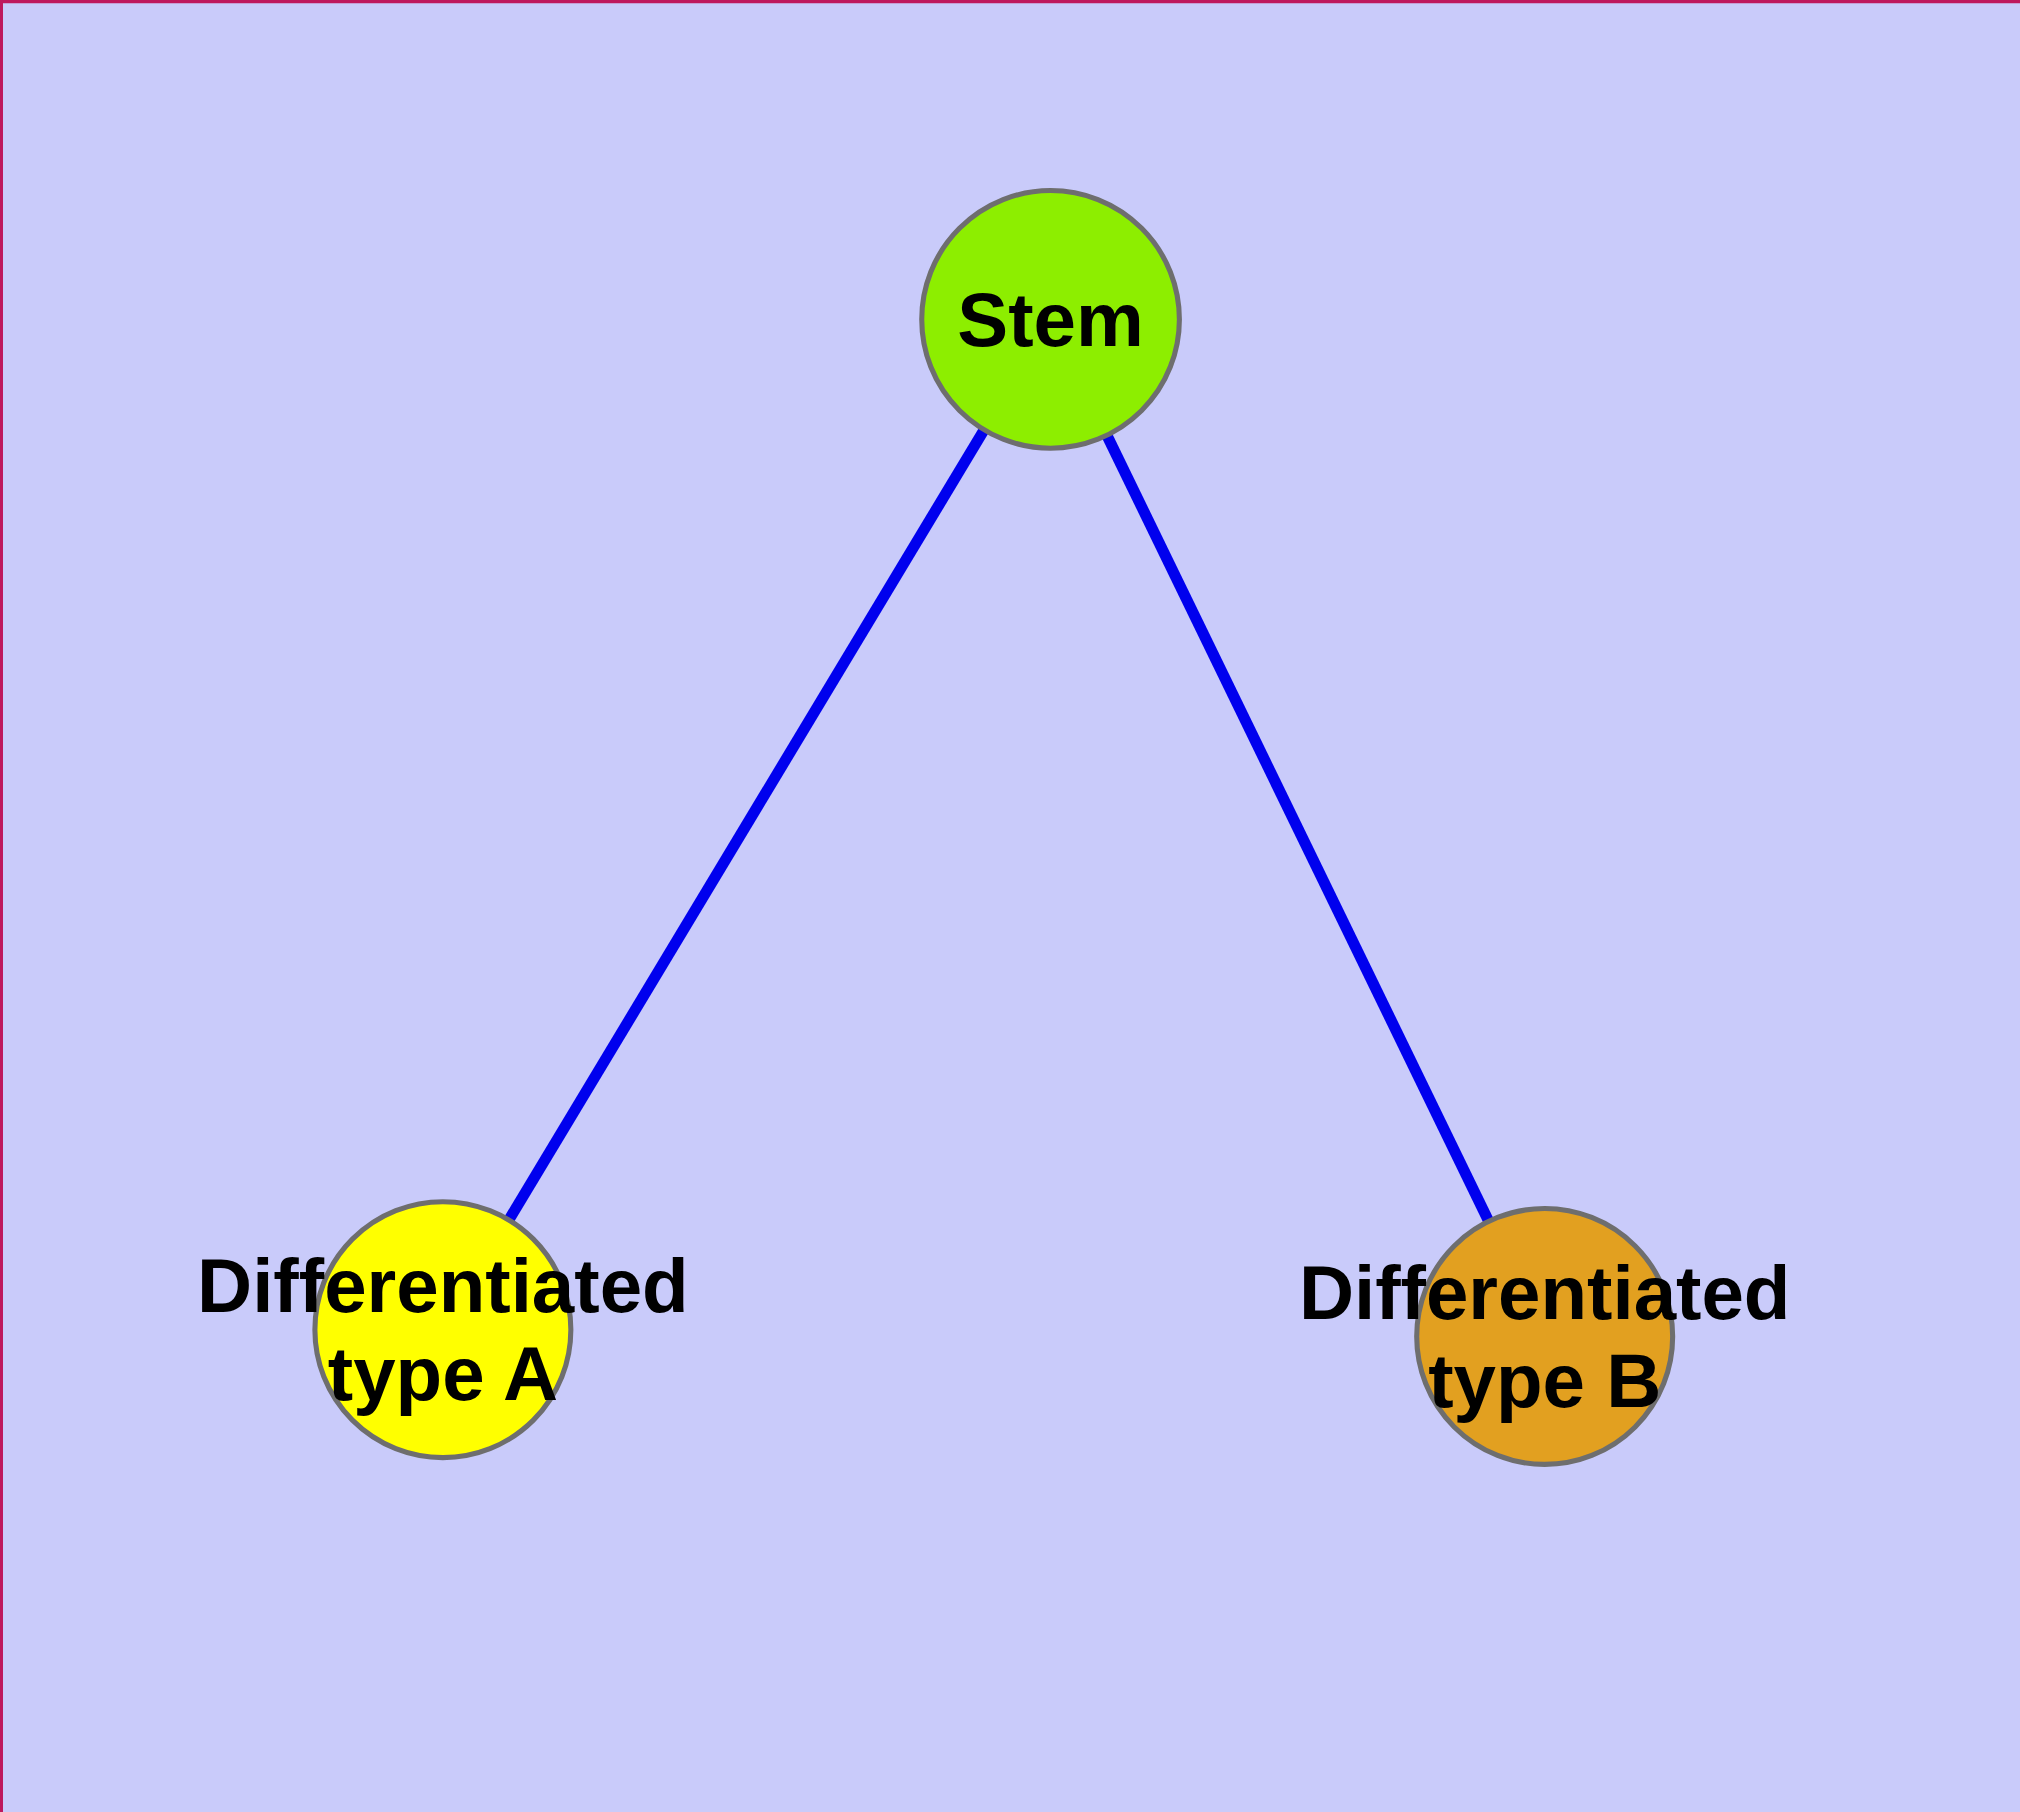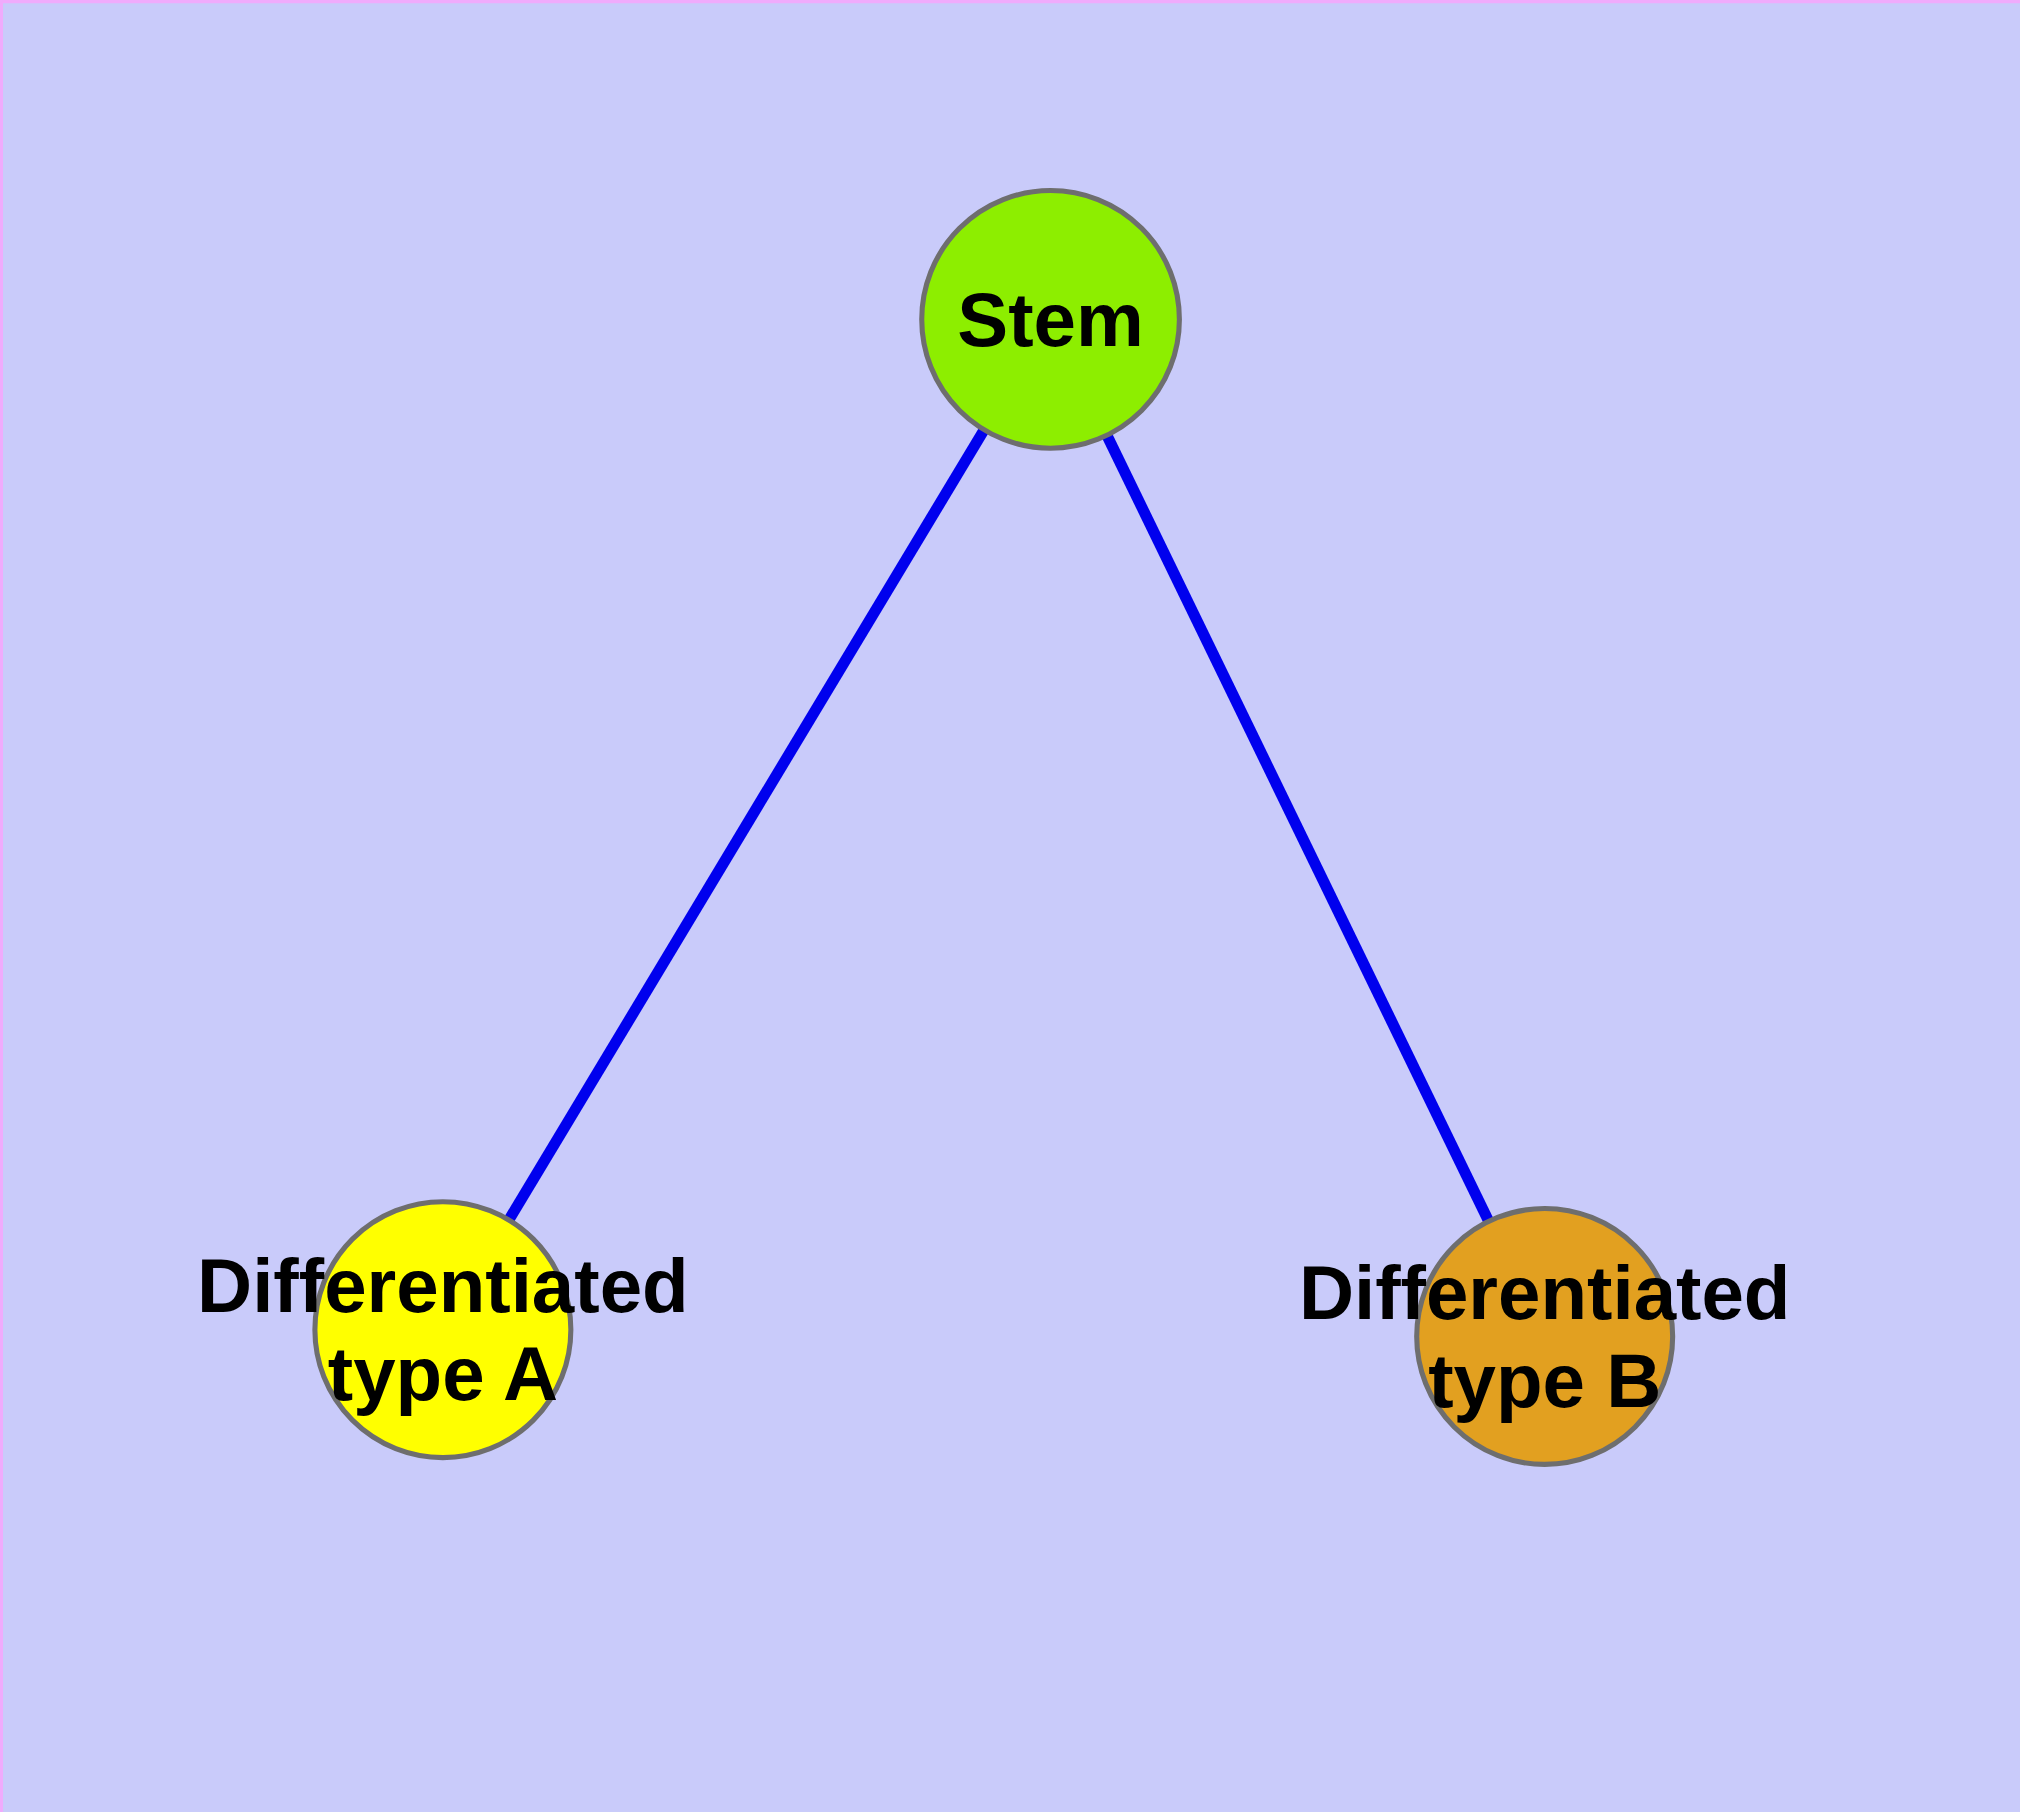--- a/index.html
+++ b/index.html
@@ -5,21 +5,21 @@
   html, body {
     margin: 0;
     padding: 0;
     background: #ffffff;
     font-family: "Liberation Sans", sans-serif;
   }
   .page {
     position: relative;
     width: 2021px;
     height: 1812px;
-    background: #f0abfc;
+    background: #be185d;
     overflow: hidden;
   }
   .diagram-svg {
     position: absolute;
     left: 2.5px;
     top: 2.5px;
     width: 2018px;
     height: 1810px;
     display: block;
   }

